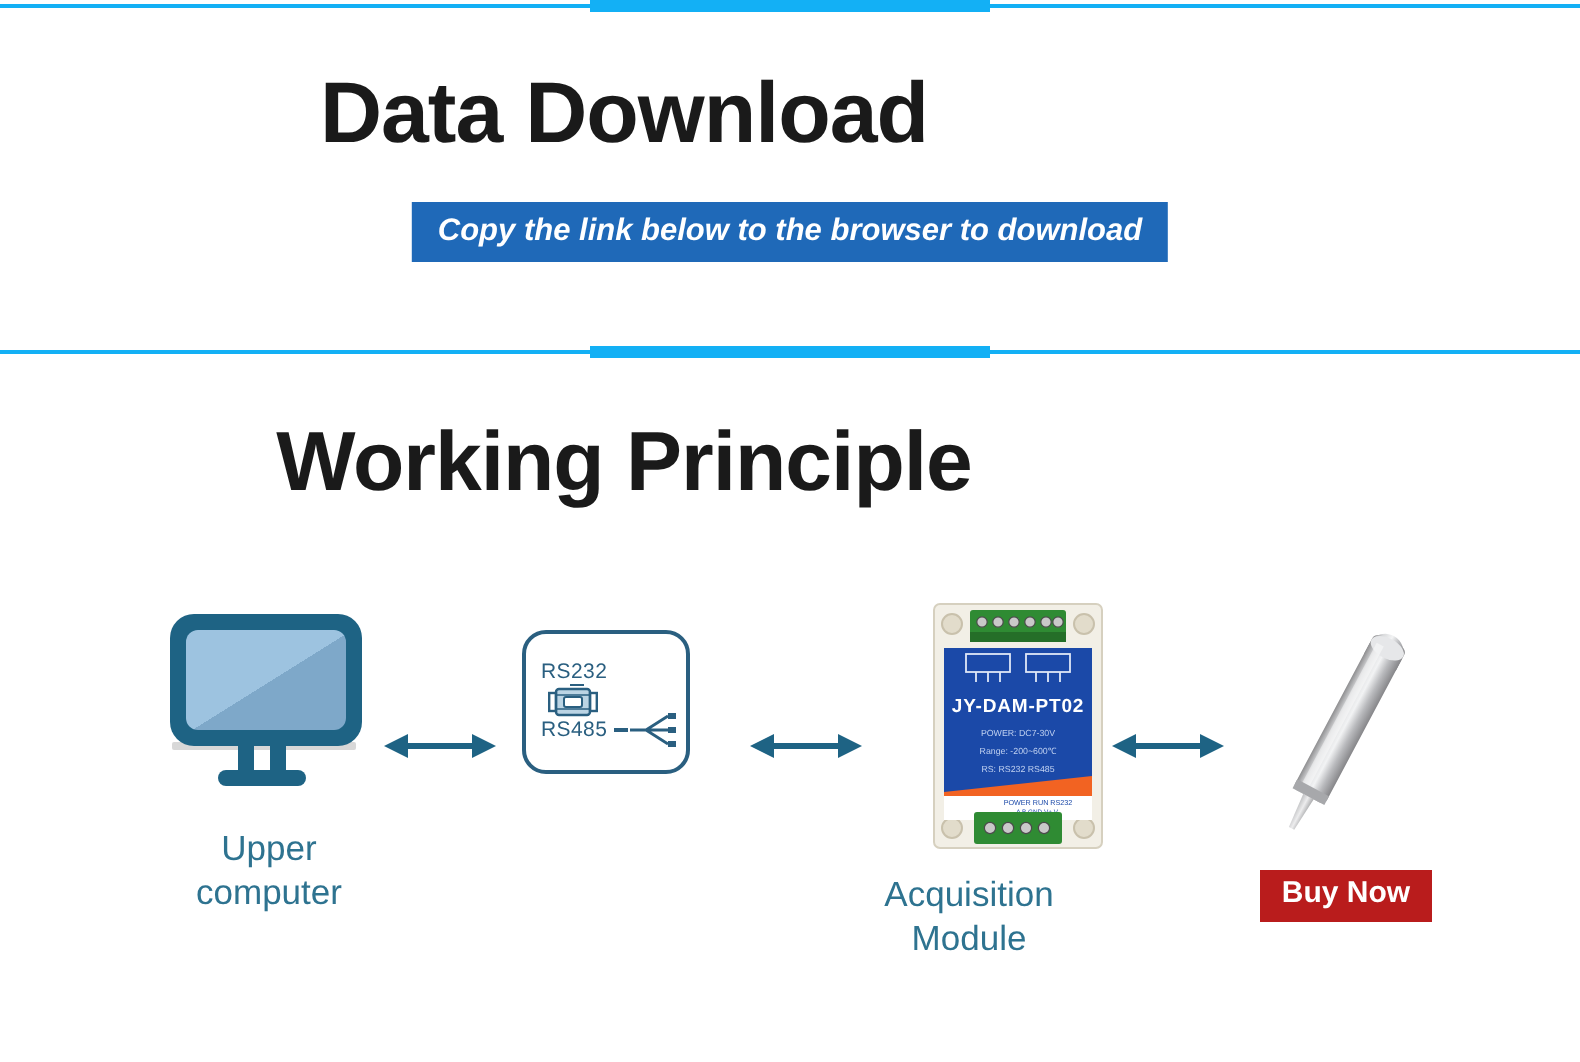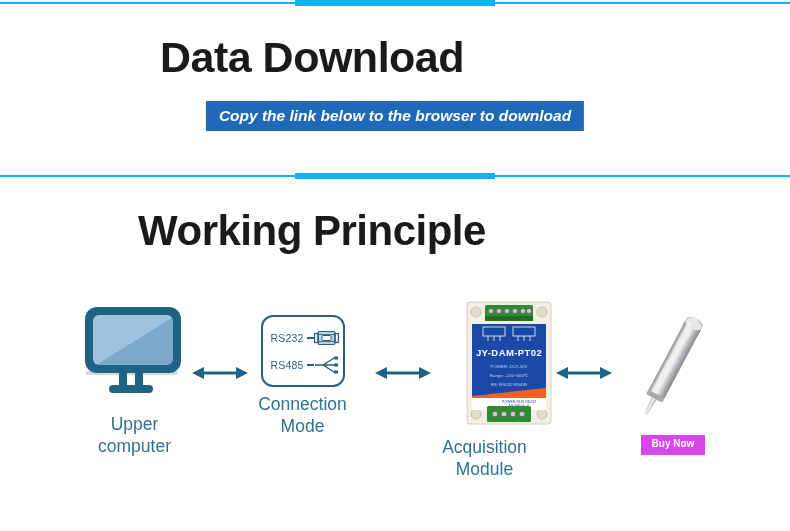--- a/index.html
+++ b/index.html
@@ -115,37 +115,37 @@
   }
   .conn-row {
     position: absolute;
     left: 8px;
     display: flex;
     align-items: center;
     color: #2A5F80;
     font-size: 10.5px;
     letter-spacing: 0.2px;
   }
-  .conn-row.r1 { top: 13px; }
+  .conn-row.r1 { top: 13px; flex-direction: column; }
   .conn-row.r2 { top: 39px; }
   .conn-row .lead { width: 7px; height: 1.4px; background: #2A5F80; margin-left: 3px; }
 
   
   #node-module { left: 412px; top: 0px; width: 145px; }
   .module-wrap { height: 135px; display: flex; align-items: center; justify-content: flex-end; }
 
   
   #node-sensor { left: 598px; top: 0px; width: 150px; }
   .sensor-wrap { height: 135px; display: flex; align-items: center; justify-content: center; }
 
   .buy-btn {
     display: inline-block;
-    background: #d946ef;
+    background: #b91c1c;
     color: #ffffff;
-    font-size: 10px;
+    font-size: 15px;
     font-weight: bold;
     padding: 3px 11px 4px 11px;
     margin-top: 5px;
     line-height: 1.25;
     cursor: pointer;
   }
 
   
   .arrow {
     position: absolute;
@@ -225,22 +225,20 @@
         <span>RS485</span>
         <span class="lead"></span>
         <svg width="26" height="18" viewBox="0 0 26 18">
           <path d="M1 9 L9 9 L20 2 M9 9 L20 9 M9 9 L20 16" fill="none" stroke="#2A5F80" stroke-width="1.4"></path>
           <rect x="20" y="0.5" width="4" height="3" fill="#2A5F80"></rect>
           <rect x="20" y="7.5" width="4" height="3" fill="#2A5F80"></rect>
           <rect x="20" y="14.5" width="4" height="3" fill="#2A5F80"></rect>
         </svg>
       </div>
     </div>
-    <div class="node-label">Connection
-Mode</div>
   </div>
 
   <div class="arrow" id="arrow-2">
     <svg width="56" height="18" viewBox="0 0 56 18">
       <line x1="9" y1="9" x2="47" y2="9" stroke="#1E6384" stroke-width="3"></line>
       <polygon points="0,9 12,3 12,15" fill="#1E6384"></polygon>
       <polygon points="56,9 44,3 44,15" fill="#1E6384"></polygon>
     </svg>
   </div>
 

